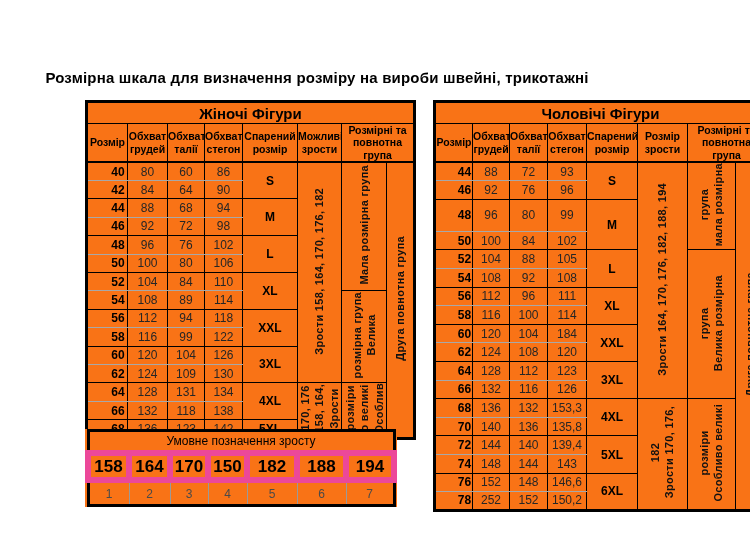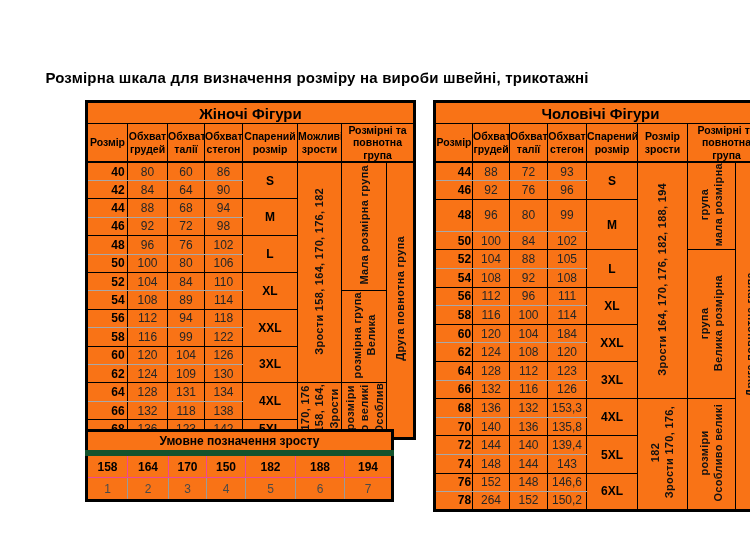--- a/index.html
+++ b/index.html
@@ -25,22 +25,22 @@
   .c-size{font-weight:bold;color:#000;padding-left:21px;}
   .c-pair span{font-weight:bold;font-size:12px;color:#000;}
   .pair-mid td:nth-child(-n+4){border-bottom-color:#a8a8a8;}
   .c-vert{vertical-align:middle;}
   .vtext{
     display:inline-block;writing-mode:vertical-lr;transform:rotate(180deg);
     white-space:pre;font-weight:bold;font-size:11px;line-height:1.3;
     letter-spacing:.3px;color:#111;
   }
   
-  .legend-title th{font-size:12px;font-weight:bold;height:18px;border-bottom:6px solid #14532d;}
-  .legend-heights td{height:21px;font-weight:bold;font-size:12px;color:#000;border:1px solid #ec4899;}
+  .legend-title th{font-size:12px;font-weight:normal;height:18px;border-bottom:1px solid #14532d;}
+  .legend-heights td{height:21px;font-weight:bold;font-size:17px;color:#000;border:6px solid #ec4899;}
   .legend-codes td{height:21px;font-size:12px;color:#4a4a4a;border:1px solid #9a9a9a;}
 </style>
 </head>
 <body>
 
 <h1 class="page-title">Розмірна шкала для визначення розміру на вироби швейні, трикотажні</h1>
 
 <table class="size-table" id="women-table" style="left:37px;top:100px;width:328px;">
   <colgroup>
     <col style="width:41px">
@@ -368,18 +368,18 @@
       </tr>
       <tr class="pair-mid">
         <td class="c-size">76</td>
         <td>152</td>
         <td>148</td>
         <td>146,6</td>
         <td rowspan="2" class="c-pair"><span>6XL</span></td>
       </tr>
       <tr class="group-end">
         <td class="c-size">78</td>
-        <td>264</td>
+        <td>252</td>
         <td>152</td>
         <td>150,2</td>
       </tr>
     </tbody>
 </table>
 
 </body></html>

